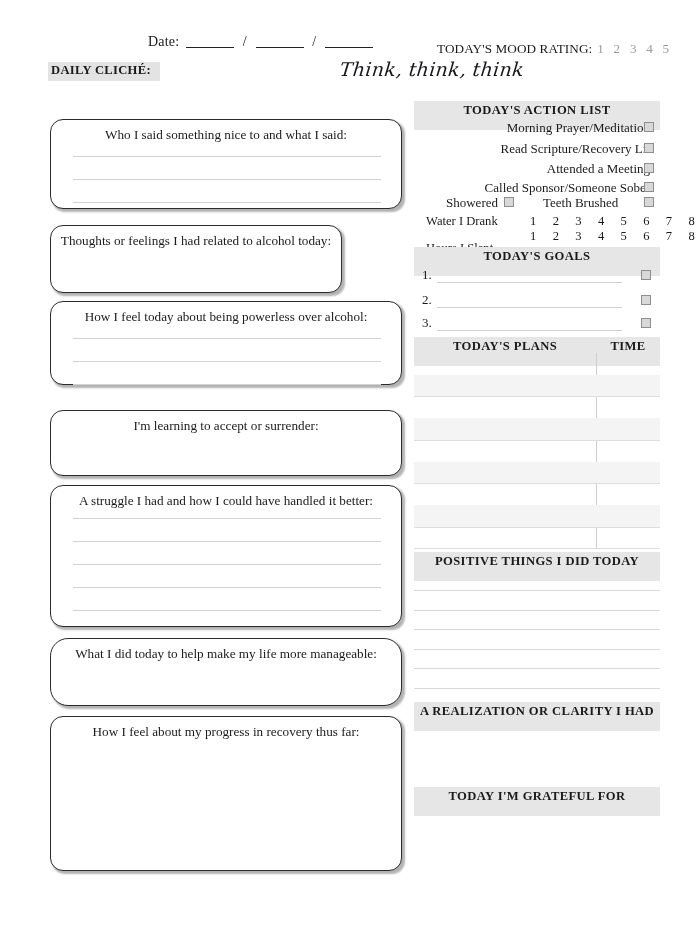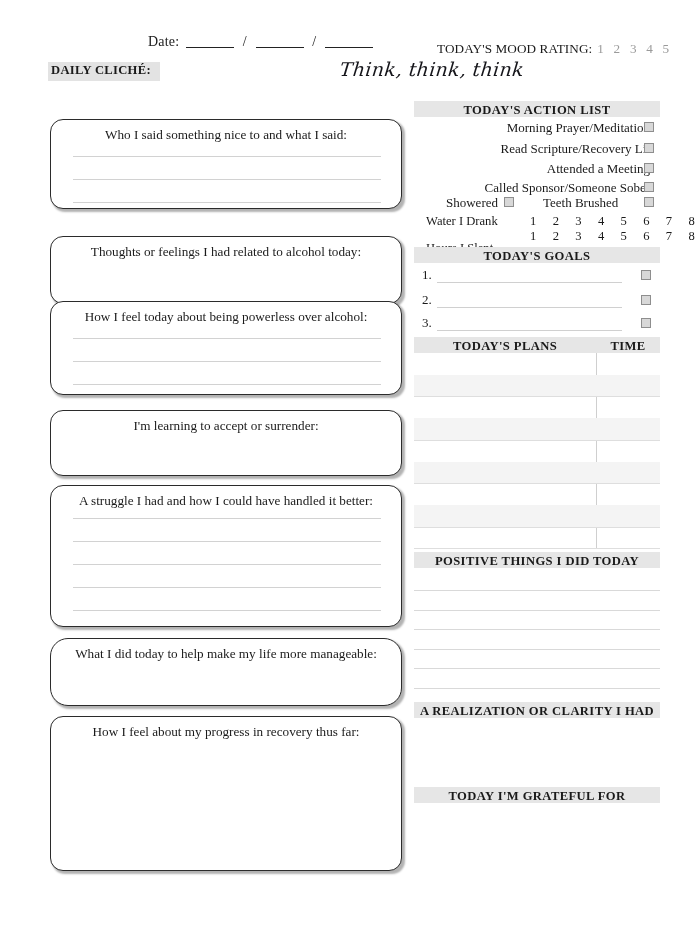--- a/index.html
+++ b/index.html
@@ -72,21 +72,21 @@
 
   
   .band {
     position: absolute;
     background: #e6e6e6;
     text-align: center;
     font-weight: bold;
     font-size: 12.6px;
     letter-spacing: .4px;
     line-height: 18px;
-    height: 16px;
+    height: 29px;
   }
   .ck {
     position: absolute;
     width: 10px; height: 10px;
     border: 1px solid #8e8e8e;
     background: #d8d8d8;
     box-sizing: border-box;
   }
   .act-row {
     position: absolute;
@@ -147,24 +147,24 @@
   <div id="cliche-value">Think, think, think</div>
 </div>
 
 <div id="left-col">
     <div class="card" style="left: 50px; top: 101px; width: 352px; height: 90px;">
       <div class="card-title">Who I said something nice to and what I said:</div>
       <div class="rule" style="left: 22px; width: 308px; top: 36px;"></div>
       <div class="rule" style="left: 22px; width: 308px; top: 59px;"></div>
       <div class="rule" style="left: 22px; width: 308px; top: 82px;"></div>
     </div>
-    <div class="card" style="left: 50px; top: 218px; width: 352px; height: 68px;">
+    <div class="card" style="left: 50px; top: 207px; width: 292px; height: 68px;">
       <div class="card-title">Thoughts or feelings I had related to alcohol today:</div>
     </div>
-    <div class="card" style="left: 50px; top: 283px; width: 352px; height: 94px;">
+    <div class="card" style="left: 50px; top: 283px; width: 352px; height: 84px;">
       <div class="card-title">How I feel today about being powerless over alcohol:</div>
       <div class="rule" style="left: 22px; width: 308px; top: 36px;"></div>
       <div class="rule" style="left: 22px; width: 308px; top: 59px;"></div>
       <div class="rule" style="left: 22px; width: 308px; top: 82px;"></div>
     </div>
     <div class="card" style="left: 50px; top: 392px; width: 352px; height: 66px;">
       <div class="card-title">I'm learning to accept or surrender:</div>
     </div>
     <div class="card" style="left: 50px; top: 467px; width: 352px; height: 142px;">
       <div class="card-title">A struggle I had and how I could have handled it better:</div>

